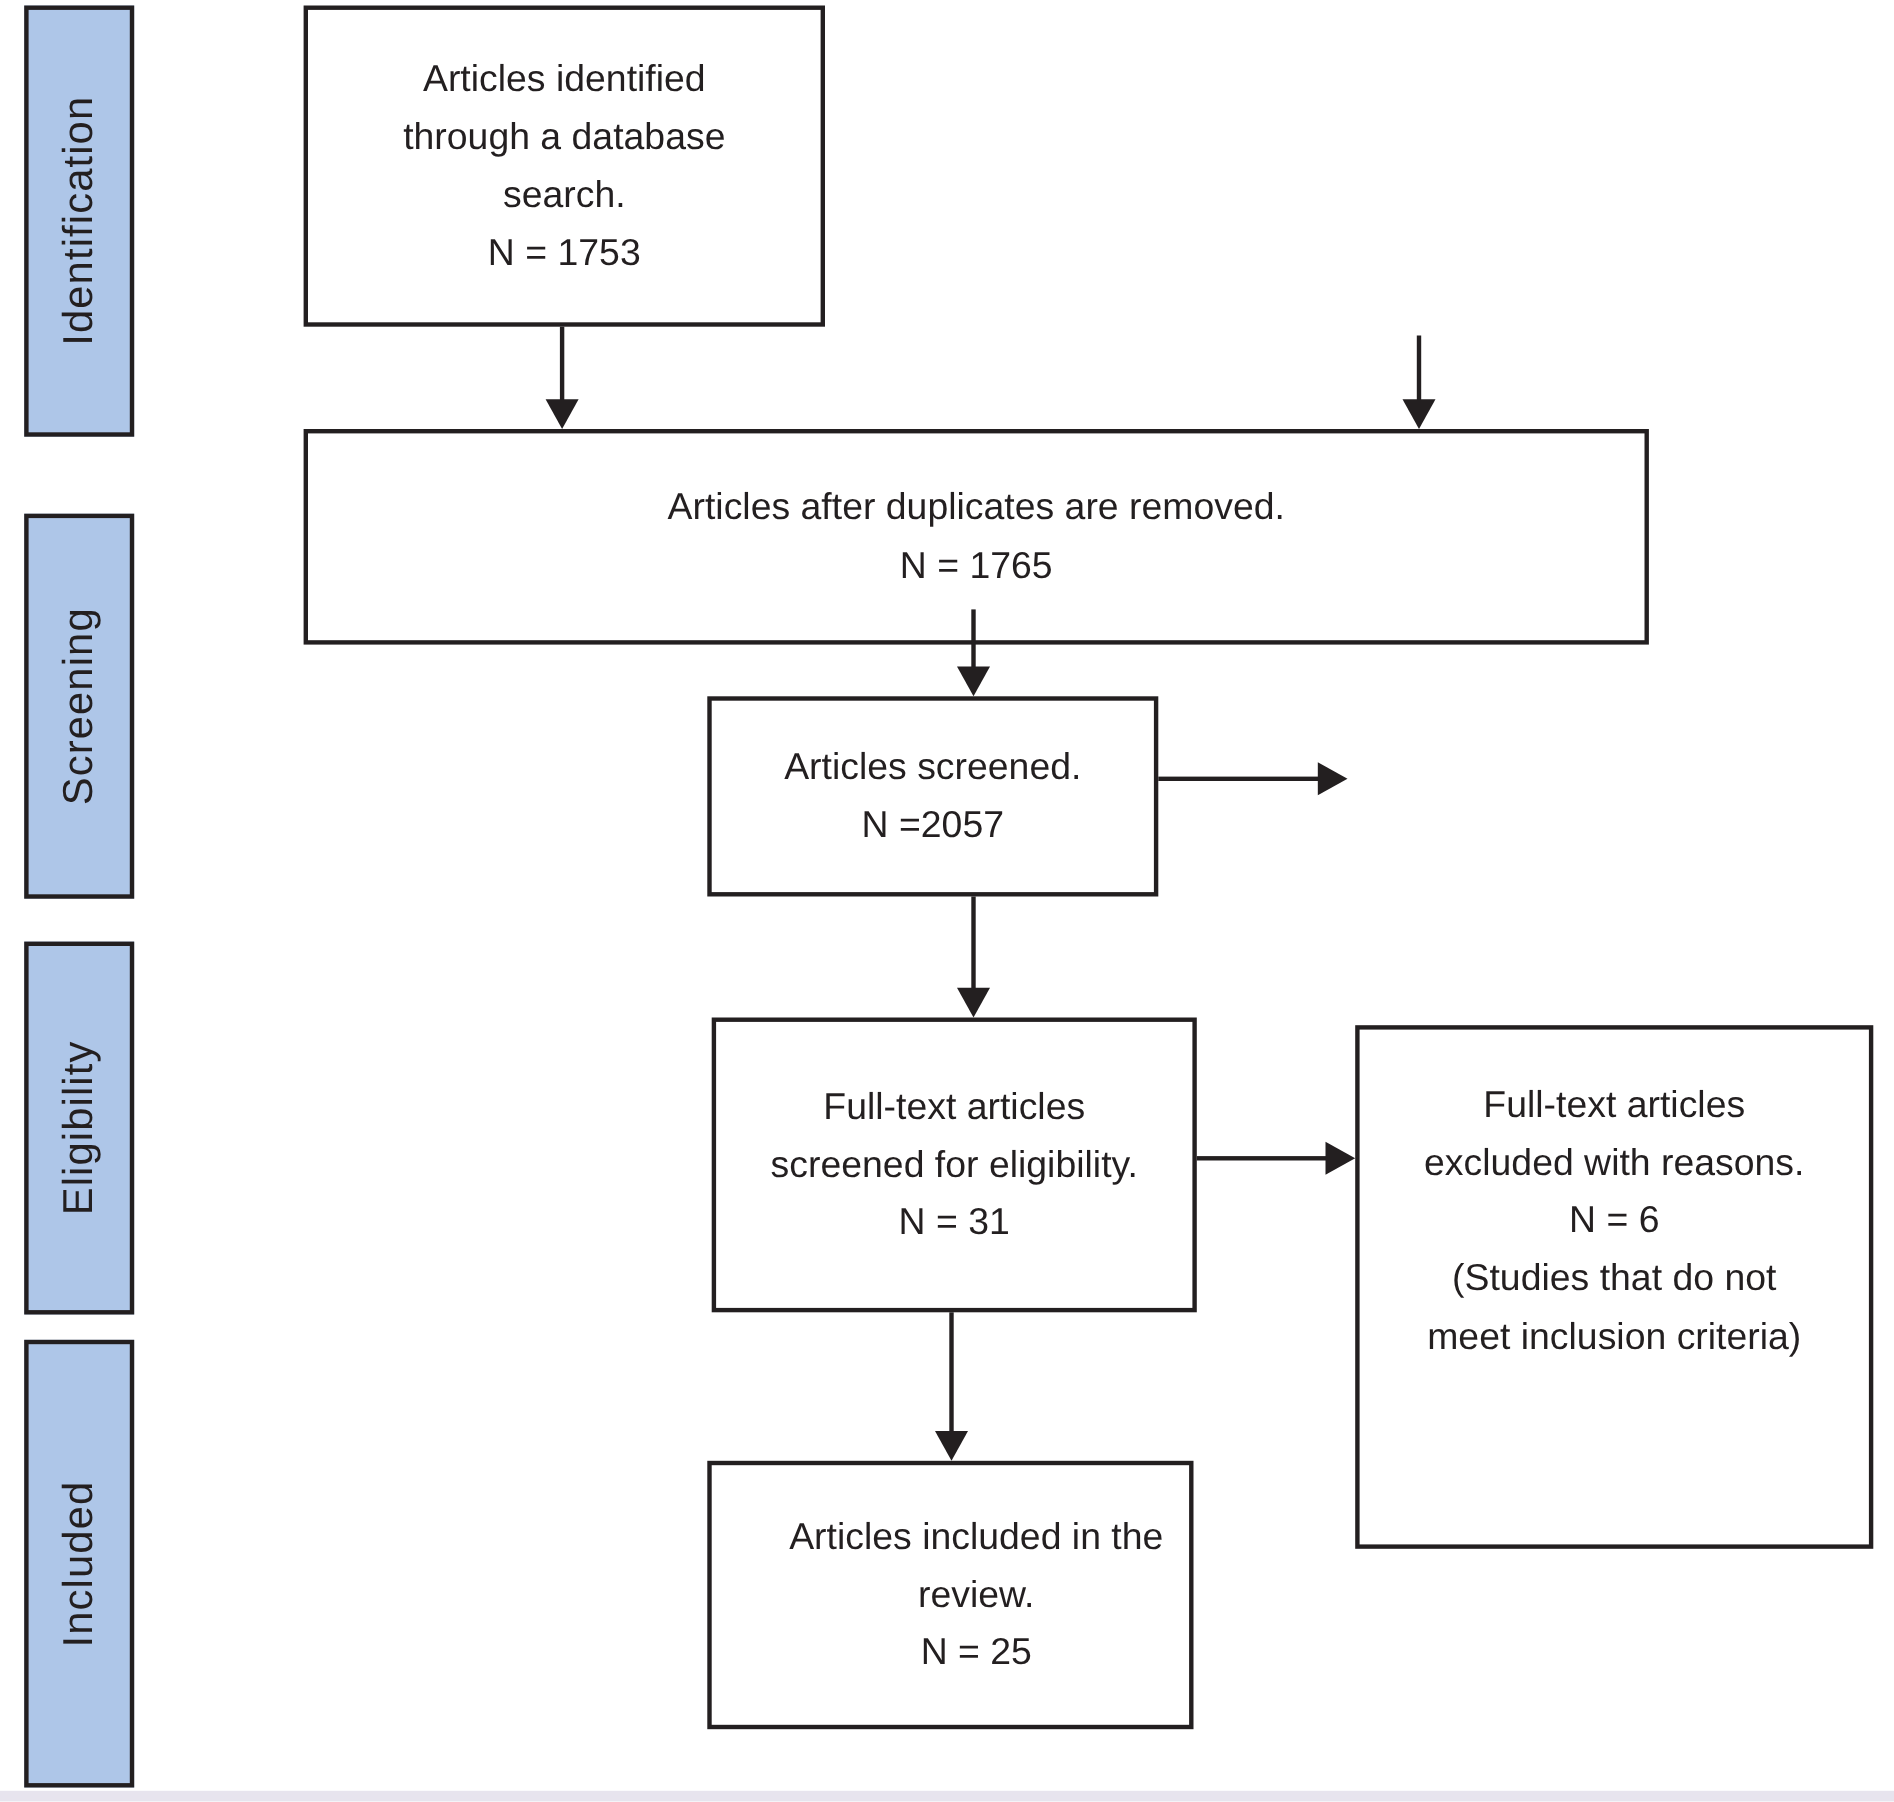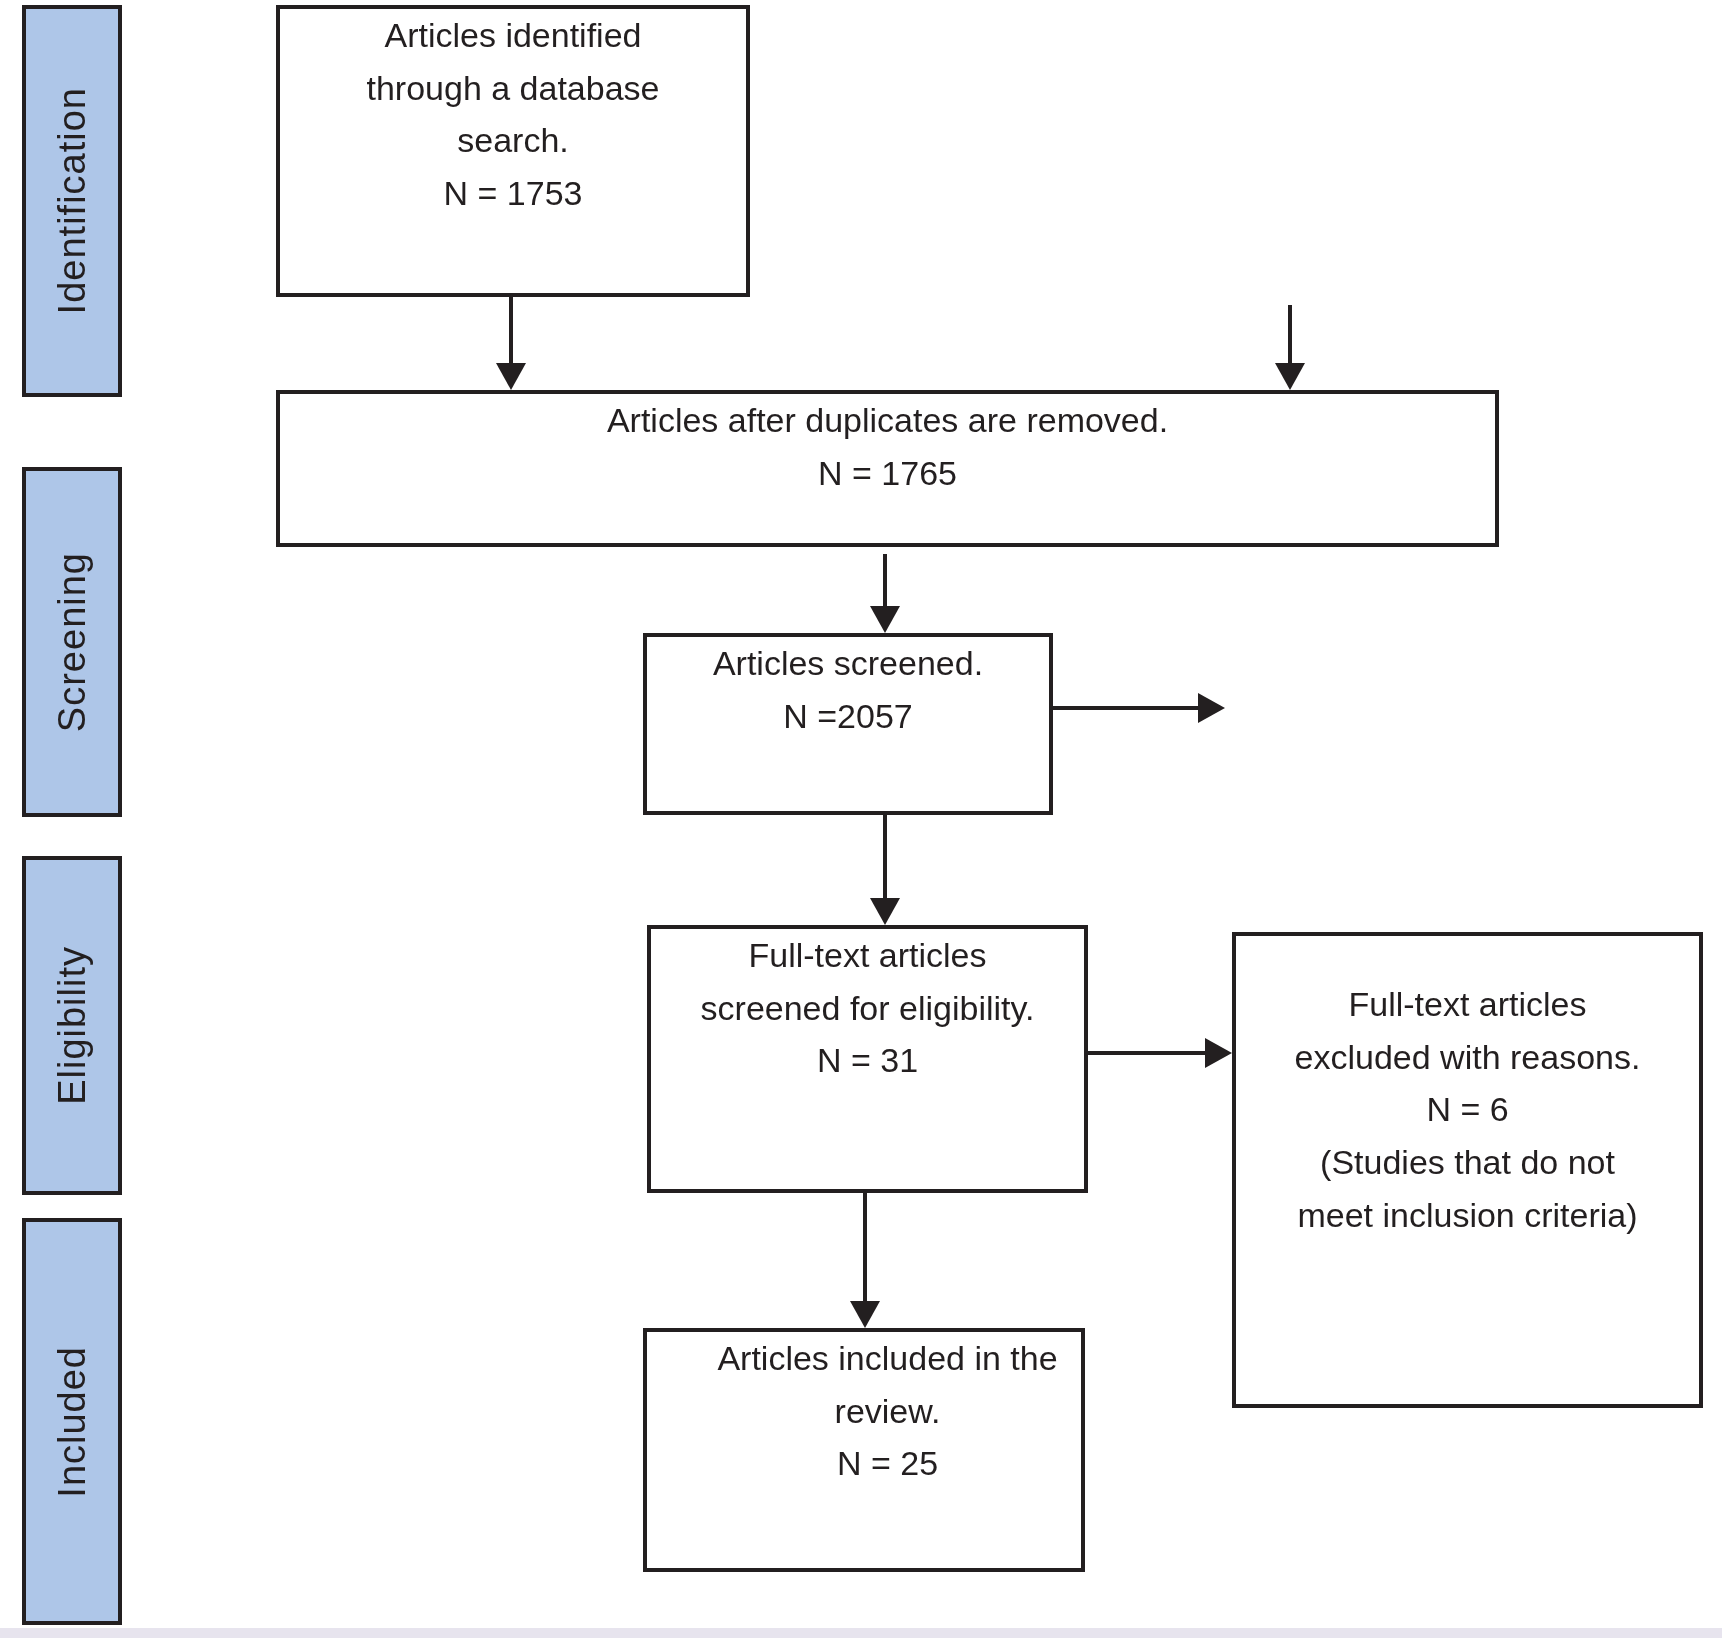--- a/index.html
+++ b/index.html
@@ -38,32 +38,32 @@
   .stage-screening{top:467px;height:350px;}
   .stage-eligibility{top:856px;height:339px;}
   .stage-included{top:1218px;height:407px;}
 
   
   .box{
     position:absolute;
     background:#ffffff;
     border:4px solid var(--line);
     box-sizing:border-box;
-    display:flex;align-items:flex-start;justify-content:center;
+    display:flex;align-items:center;justify-content:center;
     text-align:center;
   }
   .box-text{
     font-size:34px;
     line-height:1.55;
     white-space:pre-line;
     color:var(--text);
   }
   .box-identified{left:276px;top:5px;width:474px;height:292px;}
   .box-additional{left:1055px;top:4px;width:468px;height:301px;}
-  .box-duplicates{left:276px;top:390px;width:1223px;height:157px;}
+  .box-duplicates{left:276px;top:390px;width:1223px;height:196px;}
   .box-screened{left:643px;top:633px;width:410px;height:182px;}
   .box-excluded{left:1225px;top:603px;width:475px;height:214px;}
   .box-fulltext{left:647px;top:925px;width:441px;height:268px;}
   .box-fulltext-excluded{
     left:1232px;top:932px;width:471px;height:476px;
     align-items:flex-start;
   }
   .box-fulltext-excluded .box-text{padding-top:42px;}
   .box-included{left:643px;top:1328px;width:442px;height:244px;padding-left:47px;}
 

